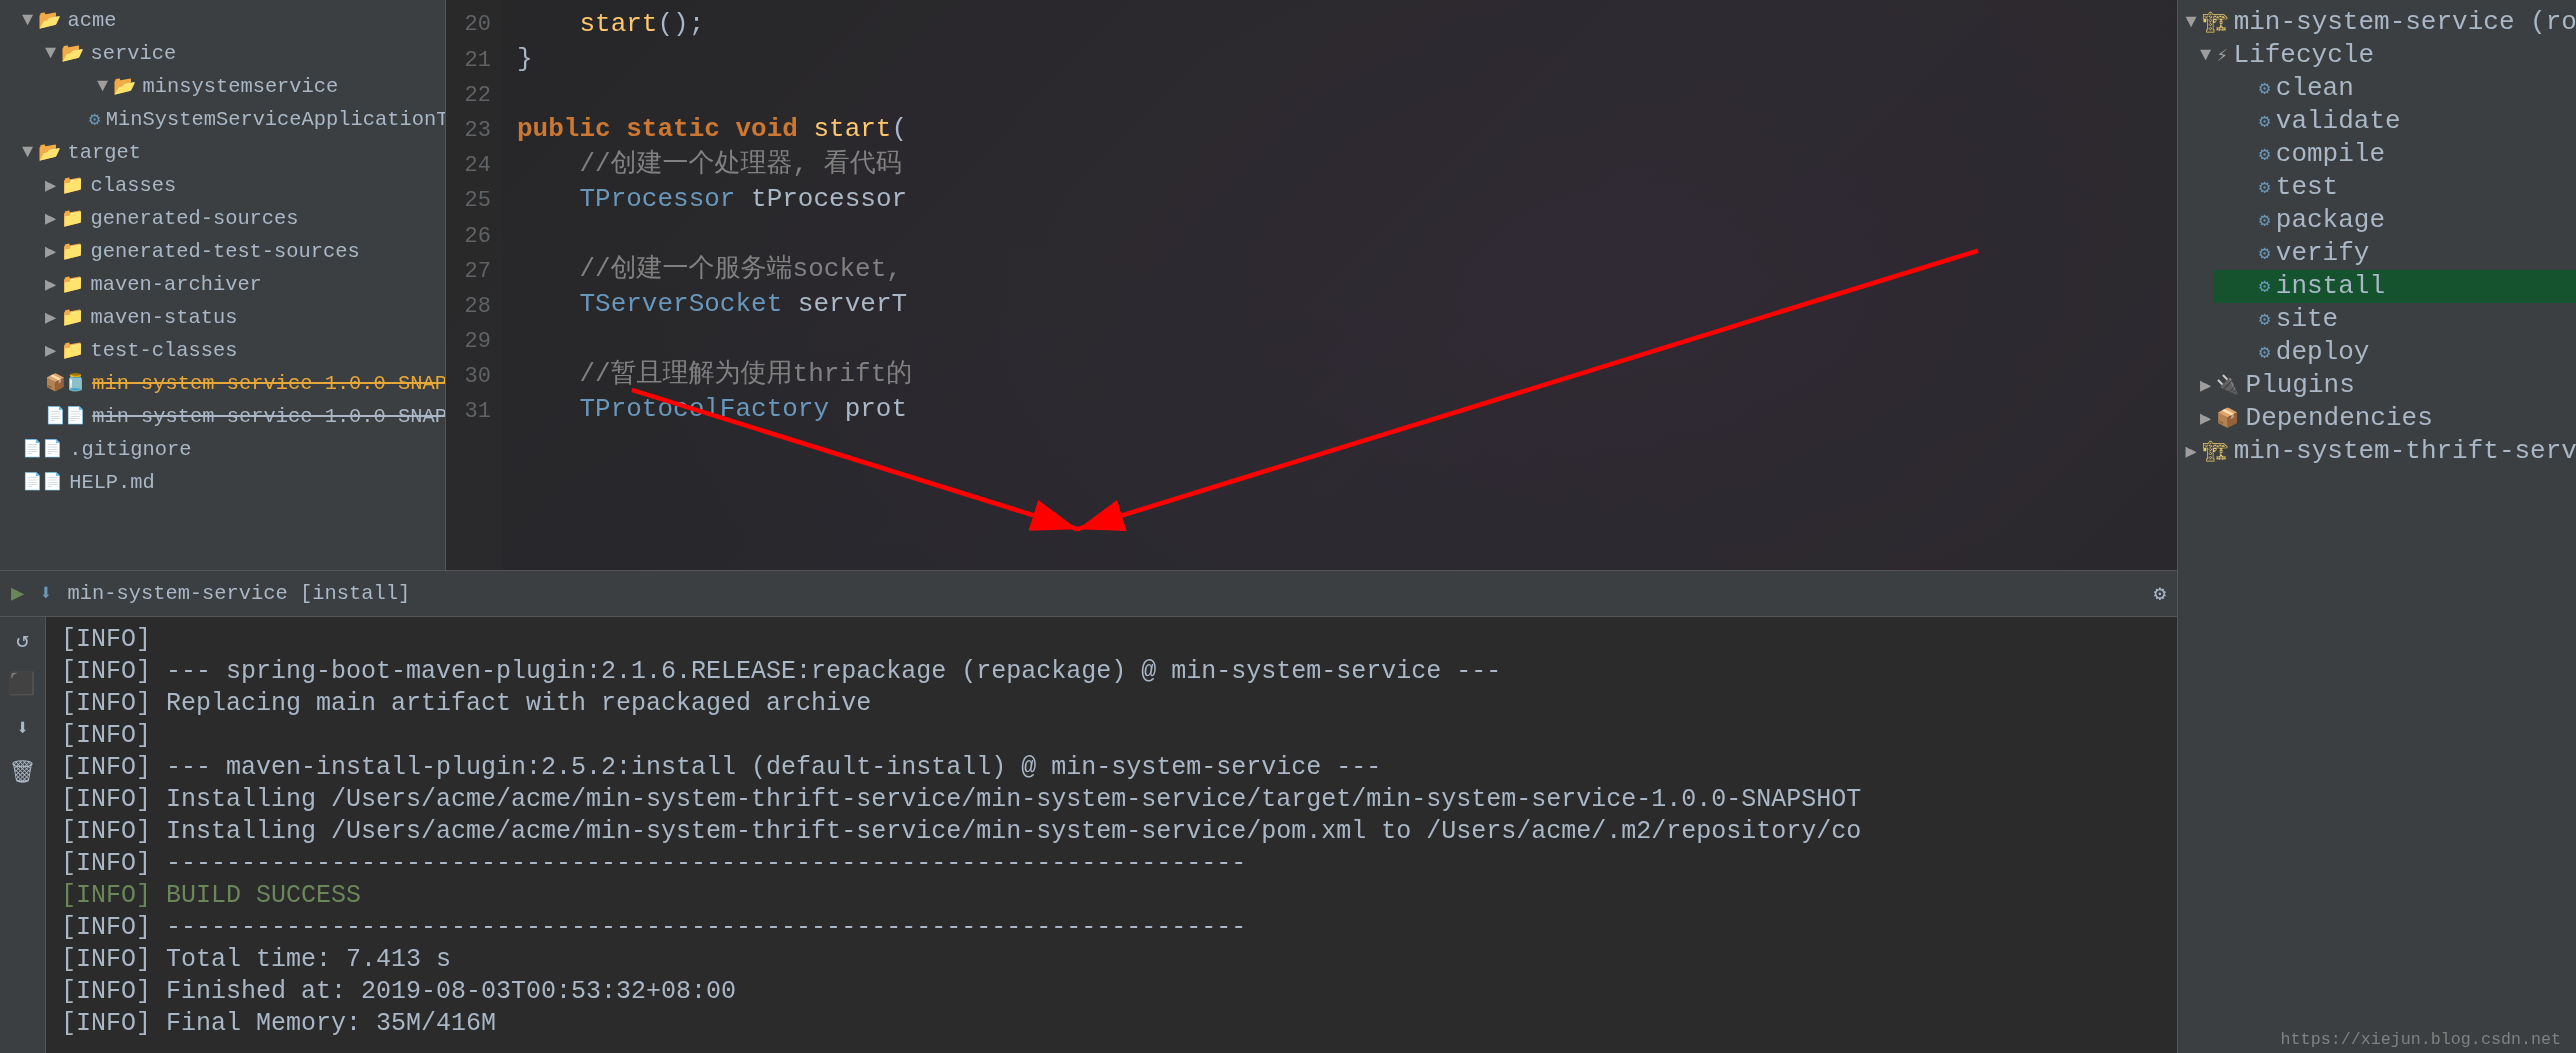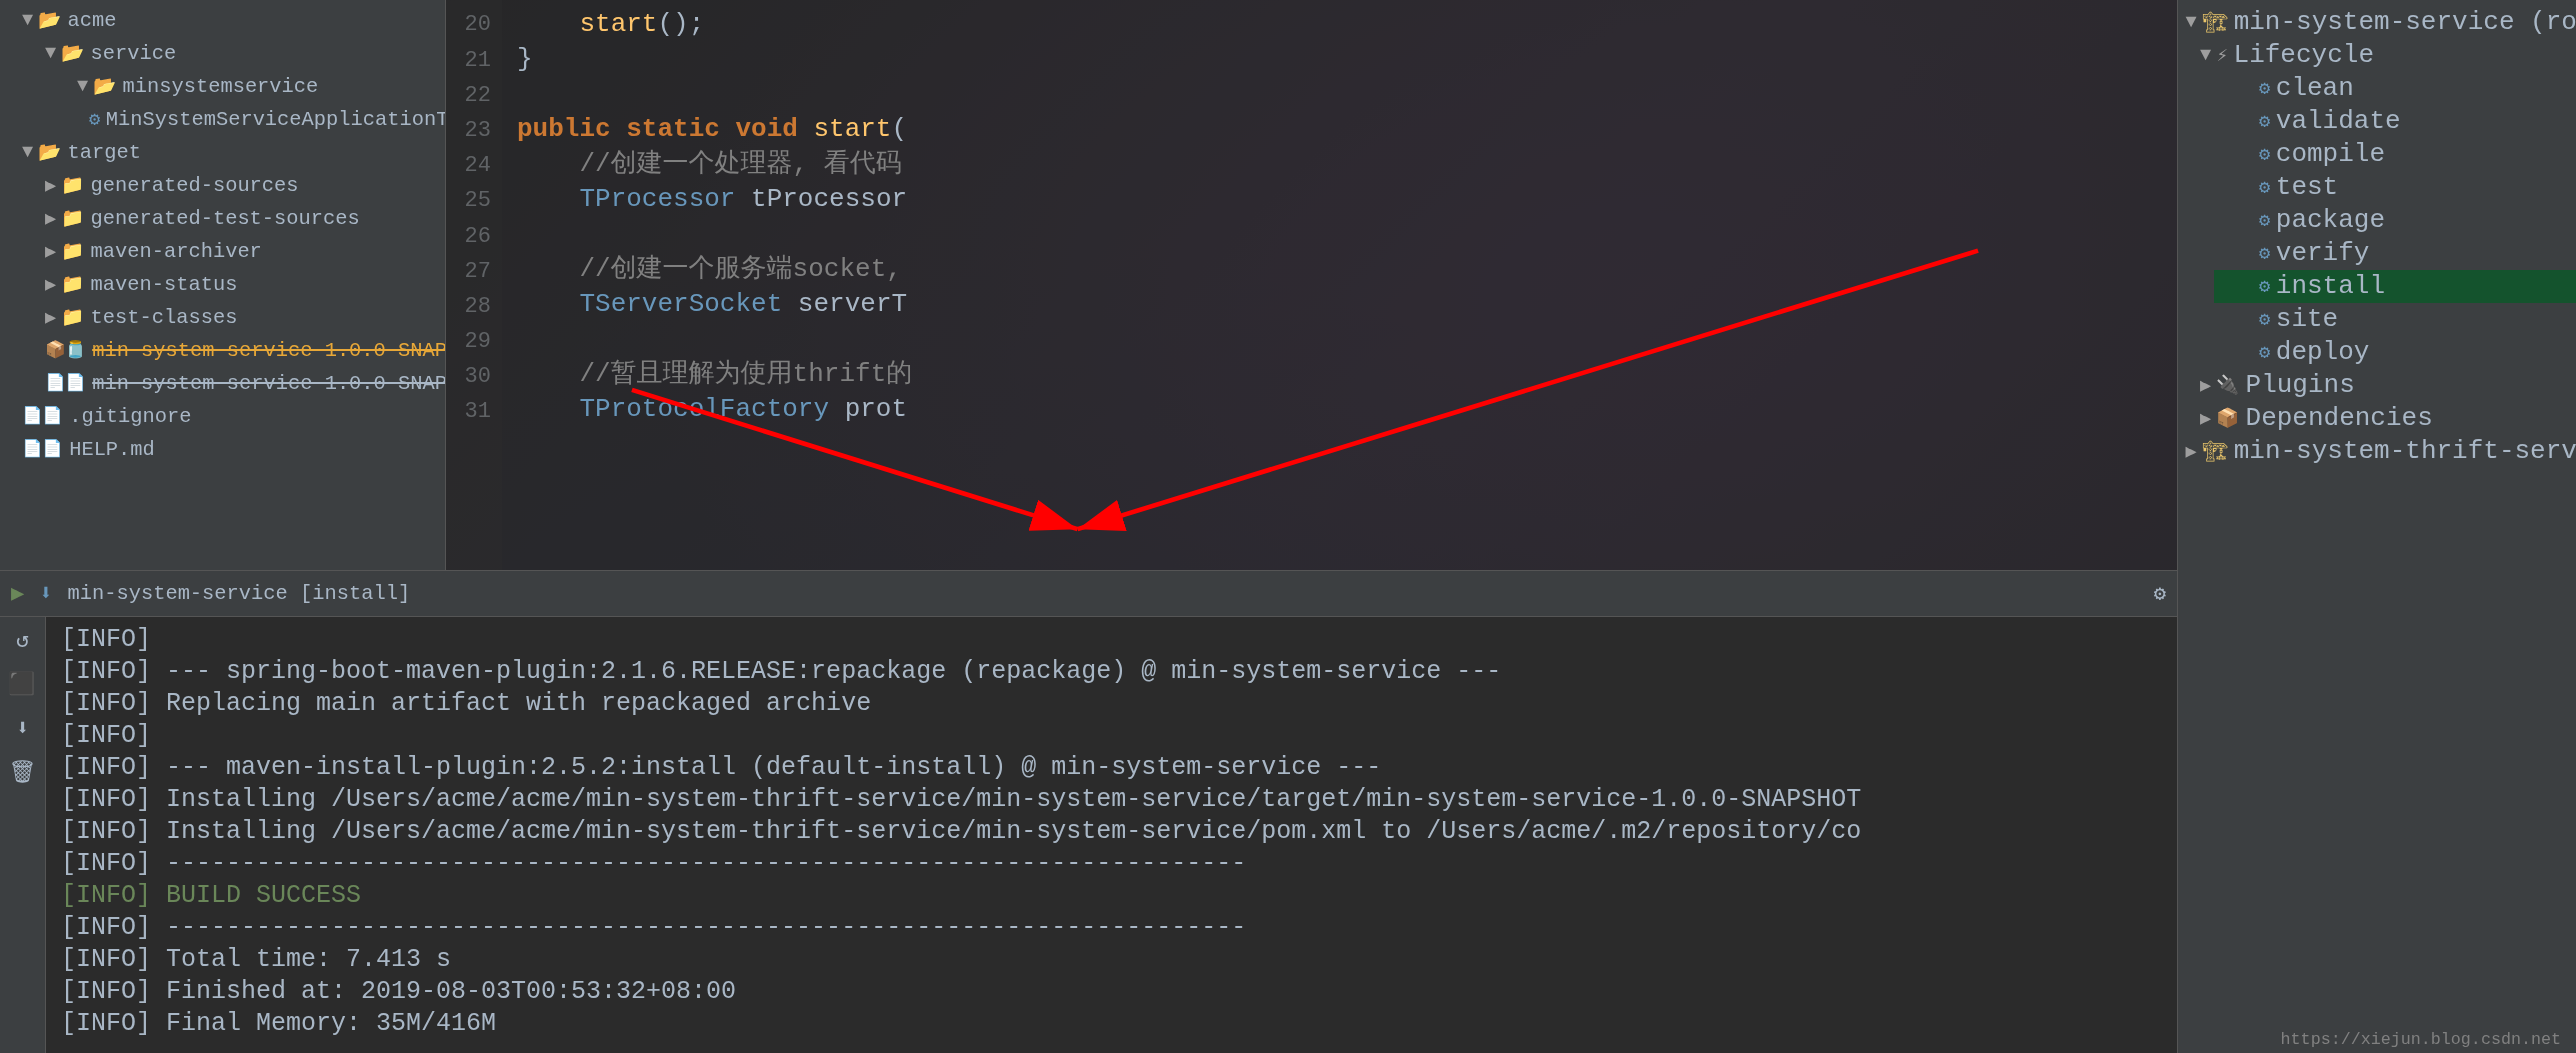--- a/index.html
+++ b/index.html
@@ -44,21 +44,21 @@
       display: flex;
       align-items: center;
       height: 33px;
       padding-left: 7.4px;
       cursor: pointer;
       white-space: nowrap;
     }
 
     .tree-indent-1 { padding-left: 22px; }
     .tree-indent-2 { padding-left: 45px; }
-    .tree-indent-3 { padding-left: 77px; }
+    .tree-indent-3 { padding-left: 77px; margin-left: 20px; }
     .tree-indent-4 { padding-left: 89px; }
 
     .arrow { color: #9e9e9e; margin-right: 5.6px; font-size: 18.6px; }
     .arrow-right::before { content: '▶'; }
     .arrow-down::before { content: '▼'; }
 
     .folder-icon { margin-right: 5.6px; }
     .folder-icon::before { content: '📁'; font-size: 18.6px; }
     .folder-icon-open::before { content: '📂'; font-size: 18.6px; }
 
@@ -269,20 +269,25 @@
         <span class="gear-icon"></span>
         <span class="item-label">MinSystemServiceApplicationTest</span>
       </div>
 
       <div class="tree-item tree-indent-1">
         <span class="arrow arrow-down"></span>
         <span class="folder-icon-open folder-icon"></span>
         <span class="item-label">target</span>
       </div>
 
+      <div class="tree-item tree-indent-2">
+        <span class="arrow arrow-right"></span>
+        <span class="folder-icon"></span>
+        <span class="item-label">classes</span>
+      </div>
 
       <div class="tree-item tree-indent-2">
         <span class="arrow arrow-right"></span>
         <span class="folder-icon"></span>
         <span class="item-label">generated-sources</span>
       </div>
 
       <div class="tree-item tree-indent-2">
         <span class="arrow arrow-right"></span>
         <span class="folder-icon"></span>

